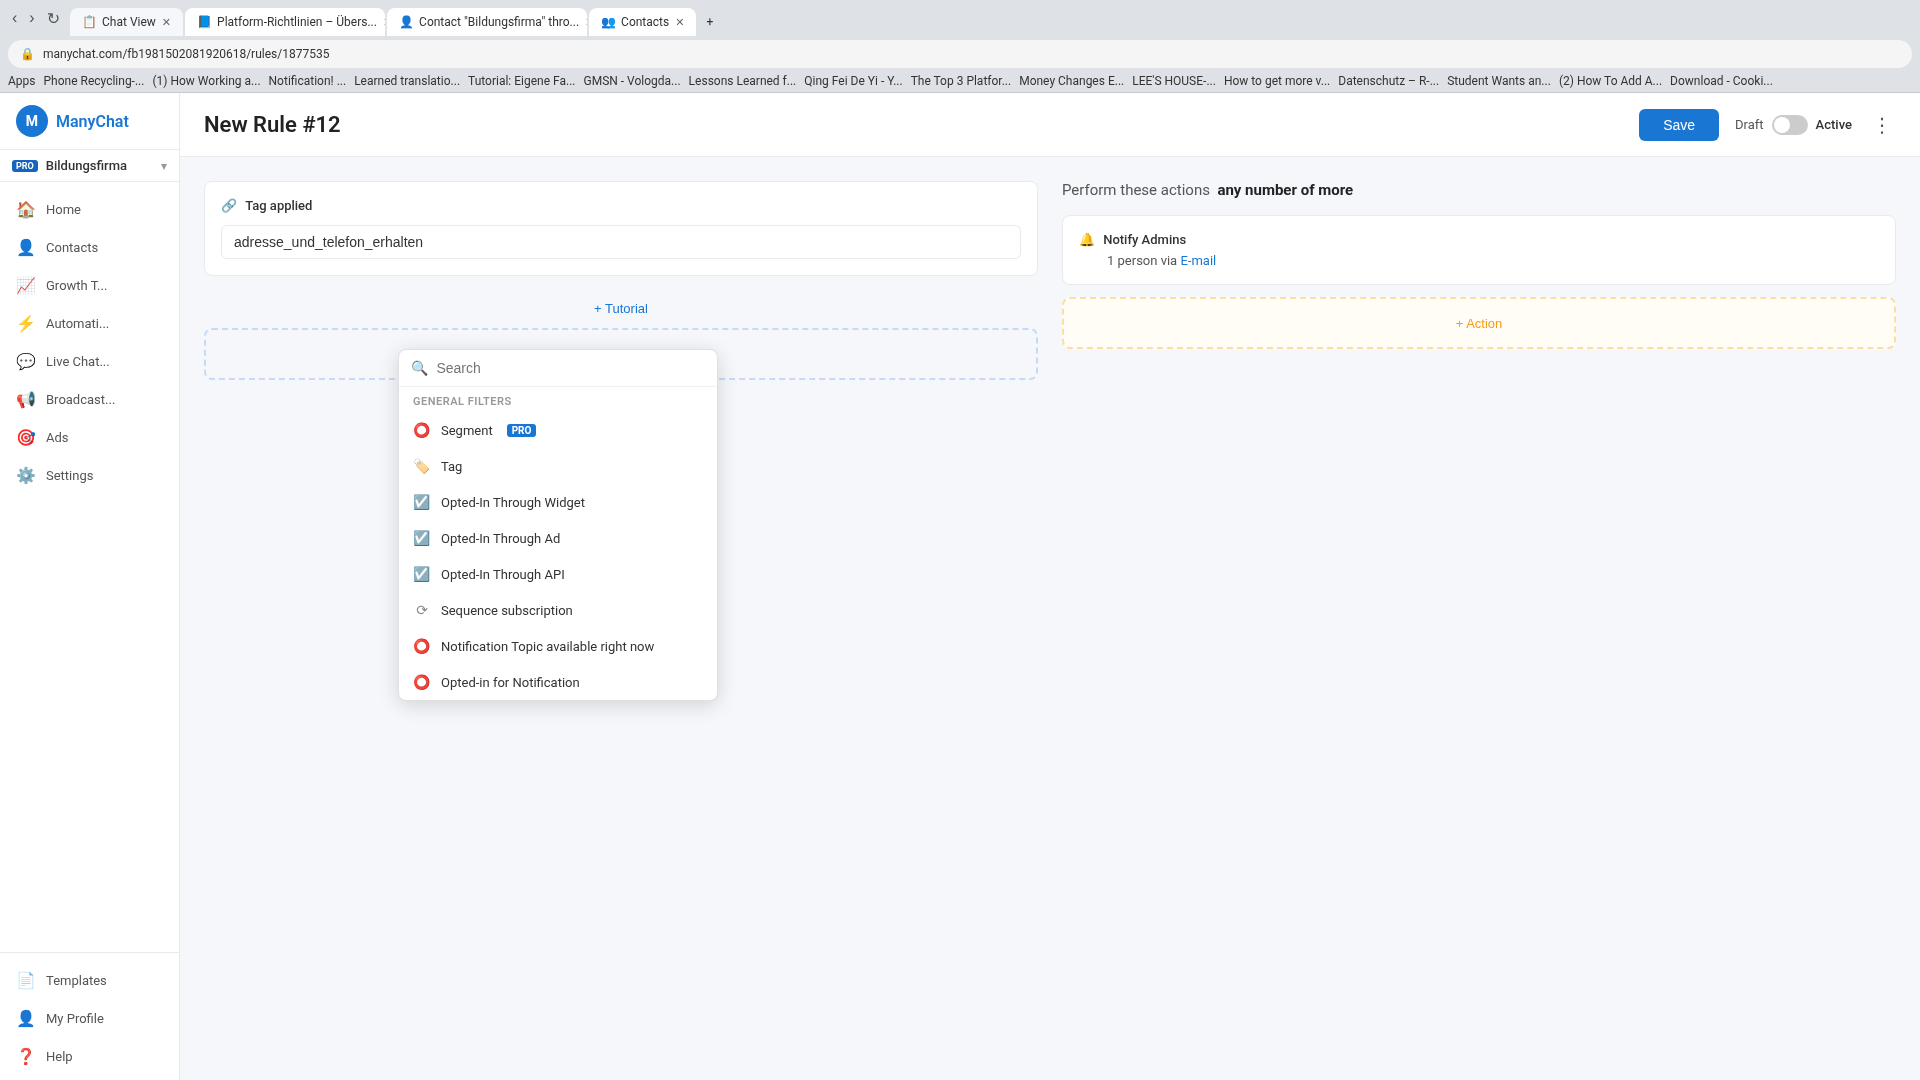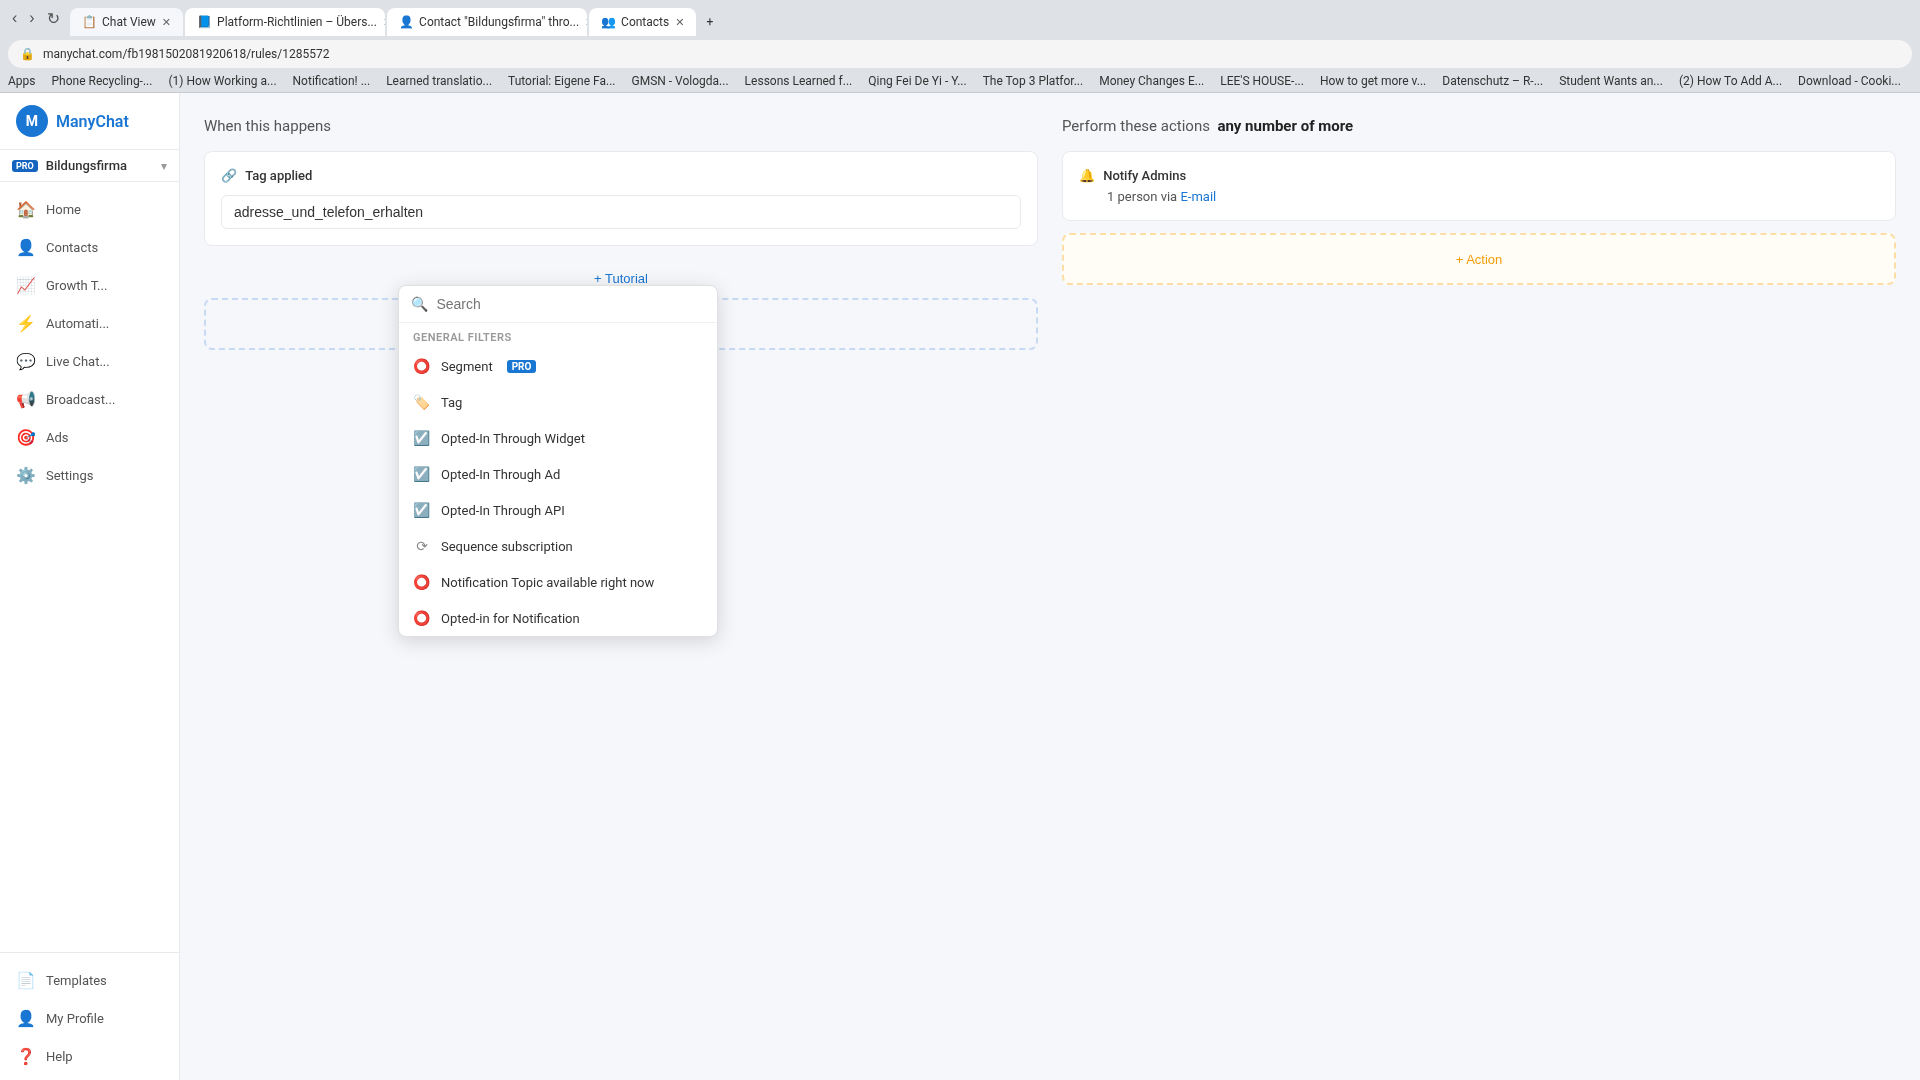--- a/index.html
+++ b/index.html
@@ -10,21 +10,21 @@
     .browser-tabs { display: flex; align-items: flex-end; gap: 2px; height: 100%; }
     .browser-tab { background: #fff; border-radius: 8px 8px 0 0; padding: 6px 12px; font-size: 12px; display: flex; align-items: center; gap: 6px; height: 28px; cursor: pointer; max-width: 200px; white-space: nowrap; overflow: hidden; text-overflow: ellipsis; }
     .browser-tab.active { background: #f5f7fa; }
     .browser-tab .tab-close { color: #666; font-size: 11px; }
     .browser-tab .tab-favicon { width: 14px; height: 14px; font-size: 12px; }
     .browser-tab.new-tab { background: transparent; padding: 6px 8px; }
     .browser-address { background: #f5f5f5; height: 28px; border: none; border-radius: 14px; padding: 0 12px; font-size: 12px; display: flex; align-items: center; gap: 8px; flex: 1; }
     .browser-nav { display: flex; align-items: center; gap: 4px; }
     .browser-nav-btn { background: none; border: none; cursor: pointer; color: #555; font-size: 16px; padding: 2px 4px; }
     .address-bar-row { background: #dee1e6; padding: 4px 8px; display: flex; align-items: center; gap: 8px; }
-    .bookmarks-bar { background: #dee1e6; padding: 2px 8px 4px; display: flex; gap: 16px; font-size: 12px; color: #333; border-bottom: 1px solid #c8cacf; }
+    .bookmarks-bar { background: #dee1e6; padding: 2px 8px 4px; display: flex; gap: 8px; font-size: 12px; color: #333; border-bottom: 1px solid #c8cacf; }
     .bookmark-item { display: flex; align-items: center; gap: 4px; cursor: pointer; white-space: nowrap; }
 
     
     .app { display: flex; height: calc(1080px - 90px); }
 
     
     .sidebar { width: 180px; background: #fff; border-right: 1px solid #e8eaed; display: flex; flex-direction: column; overflow: hidden; }
     .sidebar-logo { padding: 12px 16px; display: flex; align-items: center; gap: 8px; border-bottom: 1px solid #e8eaed; }
     .sidebar-logo-icon { width: 32px; height: 32px; background: #1976d2; border-radius: 50%; display: flex; align-items: center; justify-content: center; color: white; font-weight: bold; font-size: 14px; }
     .sidebar-logo-text { font-size: 16px; font-weight: 600; color: #1976d2; }
@@ -113,21 +113,21 @@
       <span class="tab-favicon">👥</span>
       <span>Contacts</span>
       <span class="tab-close">✕</span>
     </div>
     <div class="browser-tab new-tab">+</div>
   </div>
 </div>
 <div class="address-bar-row">
   <div class="browser-address">
     <span>🔒</span>
-    <span>manychat.com/fb198150208192061​8/rules/1285572</span>
+    <span>manychat.com/fb198150208192061​8/rules/1877535</span>
   </div>
 </div>
 <div class="bookmarks-bar">
   <span class="bookmark-item">Apps</span>
   <span class="bookmark-item">Phone Recycling-...</span>
   <span class="bookmark-item">(1) How Working a...</span>
   <span class="bookmark-item">Notification! ...</span>
   <span class="bookmark-item">Learned translatio...</span>
   <span class="bookmark-item">Tutorial: Eigene Fa...</span>
   <span class="bookmark-item">GMSN - Vologda...</span>
@@ -199,27 +199,38 @@
         <span>My Profile</span>
       </div>
       <div class="sidebar-item">
         <span class="sidebar-icon">❓</span>
         <span>Help</span>
       </div>
     </div>
   </div>
 
   <div class="main-content">
+    <div class="main-header">
+      <h1 class="page-title">New Rule #12</h1>
+      <div class="header-actions">
+        <button class="save-btn">Save</button>
+        <div class="draft-toggle">
+          <span class="draft-label">Draft</span>
+          <div class="toggle-switch">
+            <div class="toggle-knob"></div>
+          </div>
+          <span class="active-label">Active</span>
+        </div>
+        <button class="more-btn">⋮</button>
+      </div>
+    </div>
 
     <div class="rule-content">
 
       <div class="trigger-section">
-        <div class="section-header">
-          <span>When this happens</span>
-        </div>
         <div class="trigger-card">
           <div class="trigger-card-header">
             <span class="trigger-card-icon">🔗</span>
             <span class="trigger-card-title">Tag applied</span>
           </div>
           <input class="trigger-input" type="text" value="adresse_und_telefon_erhalten" style="">
         </div>
         <div class="add-condition">
           <button class="add-condition-btn">+ Tutorial</button>
         </div>

